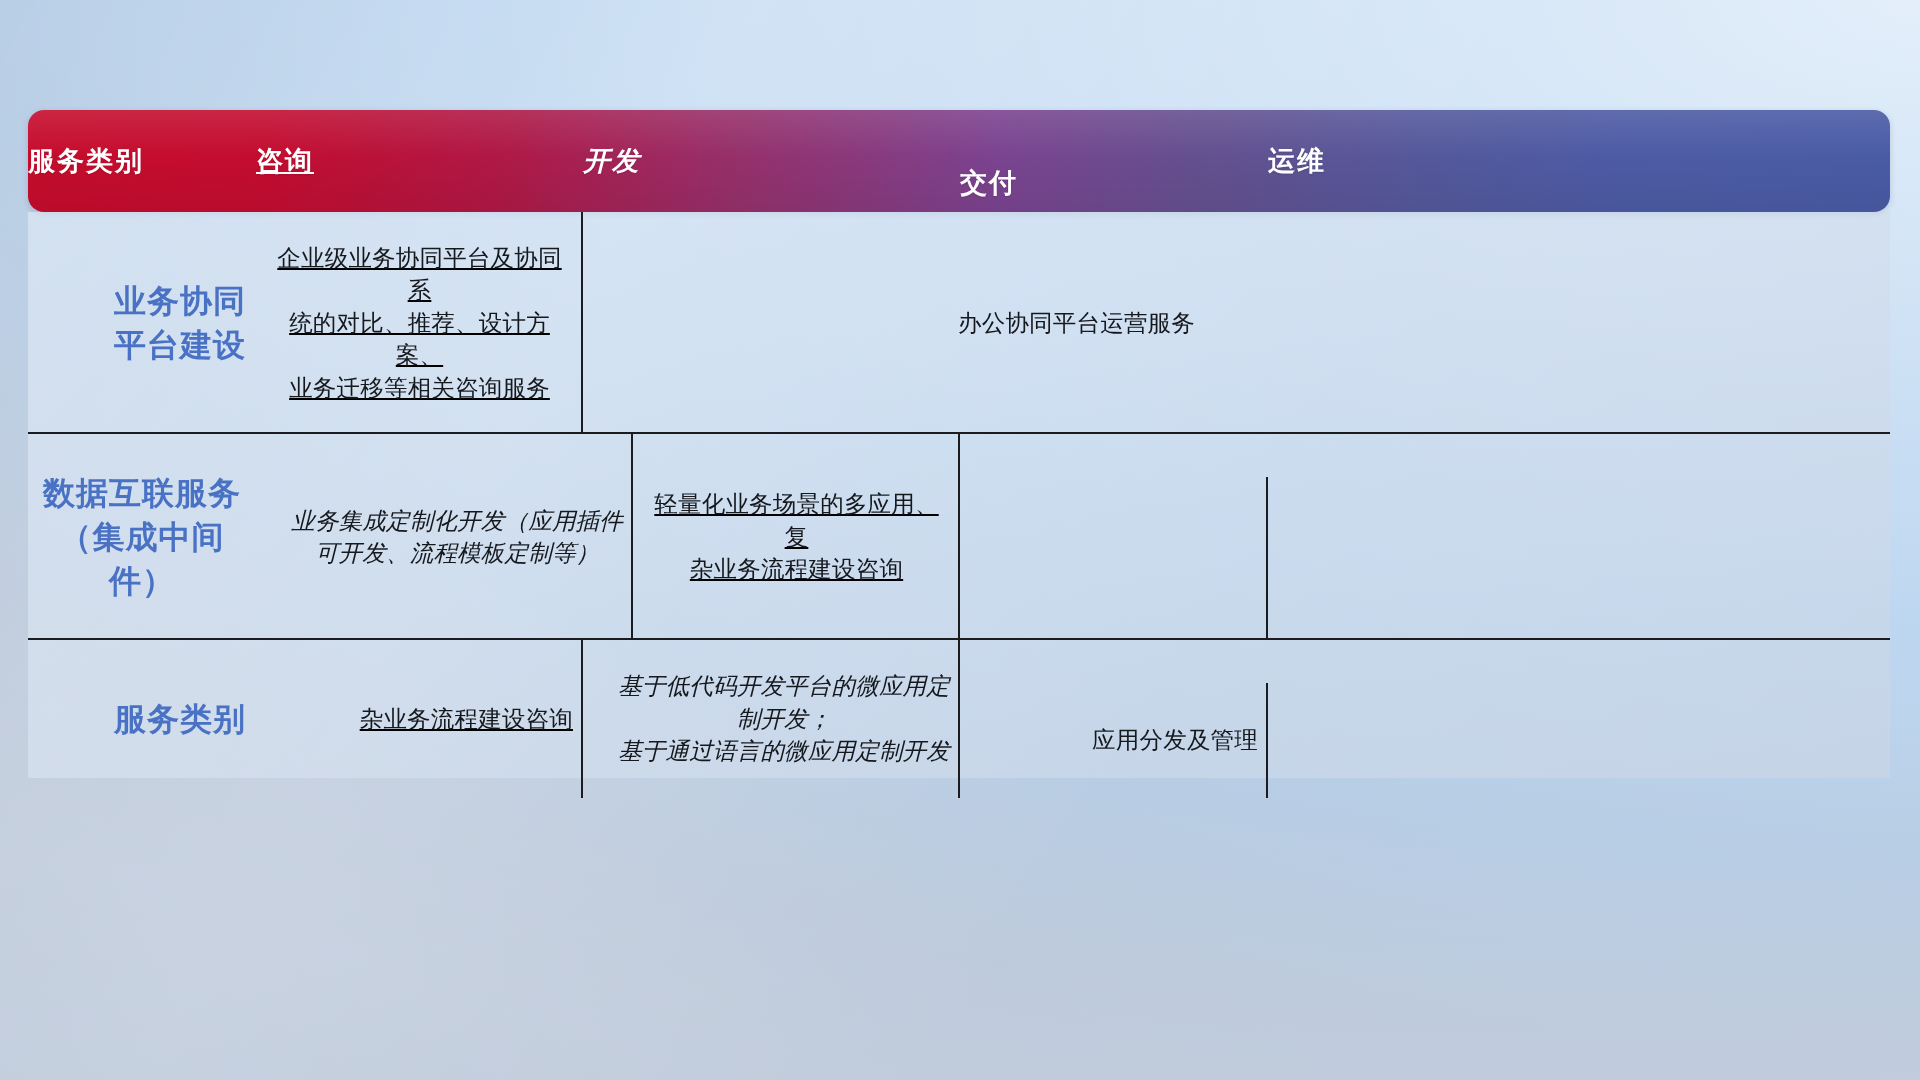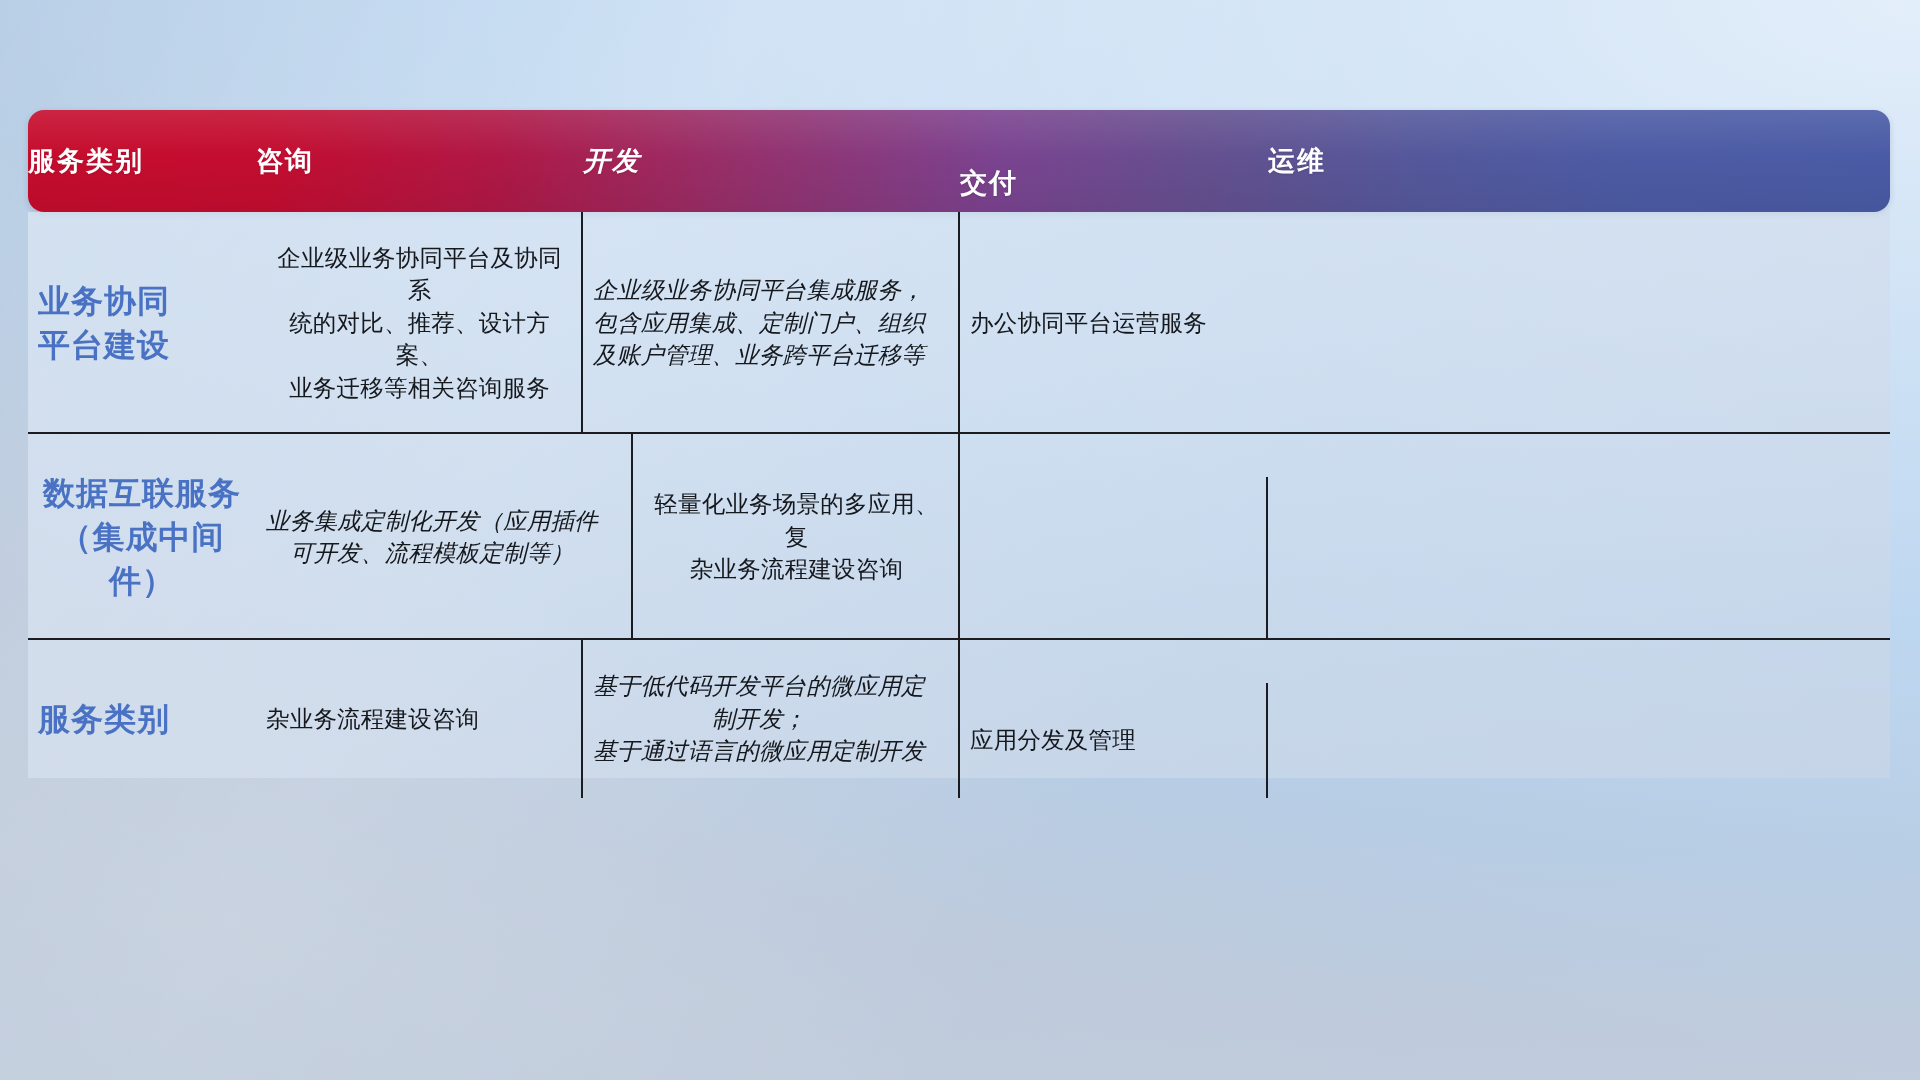--- a/index.html
+++ b/index.html
@@ -83,21 +83,21 @@
   .trow.r3{ height:158px; }
   .trow.r1::after, .trow.r2::after{
     content:"";
     position:absolute; left:0; right:0; bottom:0;
     height:2px; background:#1c1c20;
   }
   .td{
     position:relative;
     display:flex;
     align-items:center;
-    justify-content:flex-start;
+    justify-content:flex-end;
     text-align:center;
     padding:16px 10px;
   }
   .td.has-rule::after{
     content:"";
     position:absolute; top:0; bottom:0; right:0;
     width:2px; background:#1c1c20;
   }
   
 
@@ -110,21 +110,21 @@
   }
   .cell-text{
     color:#15181d;
     font-size:23.5px;
     line-height:1.38;
     letter-spacing:0.2px;
   }
 
   
   .c0{ width:228px; }
-  .c1{ width:327px; }
+  .c1{ width:327px;text-decoration:underline; }
   .c2{ width:377px;font-style:italic; }
   .c3{ width:308px;margin-top:43px; }
   .c4{ width:622px; }
 </style>
 </head>
 <body>
 
 <div class="bg-sheen-a"></div>
 <div class="bg-sheen-b"></div>
 
@@ -139,23 +139,20 @@
   </div>
 
   <div class="tbody">
 
     <div class="trow r1">
       <div class="td c0">
         <span class="cat">业务协同<br>平台建设</span>
       </div>
       <div class="td c1 has-rule">
         <span class="cell-text">企业级业务协同平台及协同系<br>统的对比、推荐、设计方案、<br>业务迁移等相关咨询服务</span>
-      </div>
-      <div class="td c2 has-rule">
-        <span class="cell-text">企业级业务协同平台集成服务，<br>包含应用集成、定制门户、组织<br>及账户管理、业务跨平台迁移等</span>
       </div>
       <div class="td c4">
         <span class="cell-text">办公协同平台运营服务</span>
       </div>
     </div>
 
     <div class="trow r2">
       <div class="td c0">
         <span class="cat">数据互联服务<br>（集成中间件）</span>
       </div>

